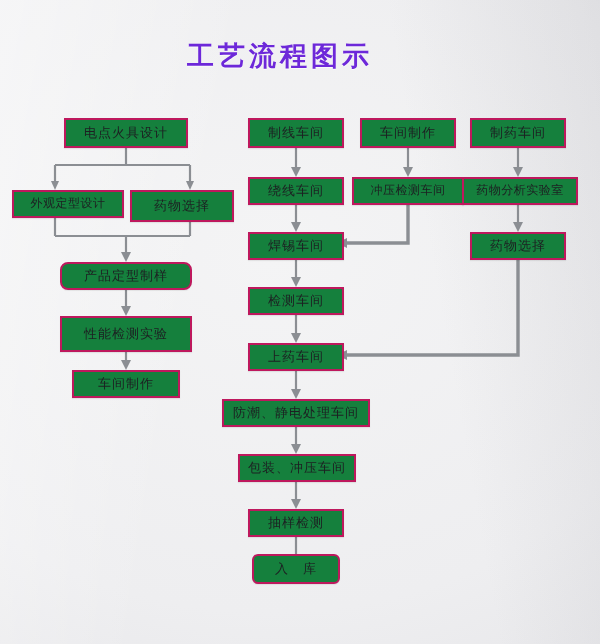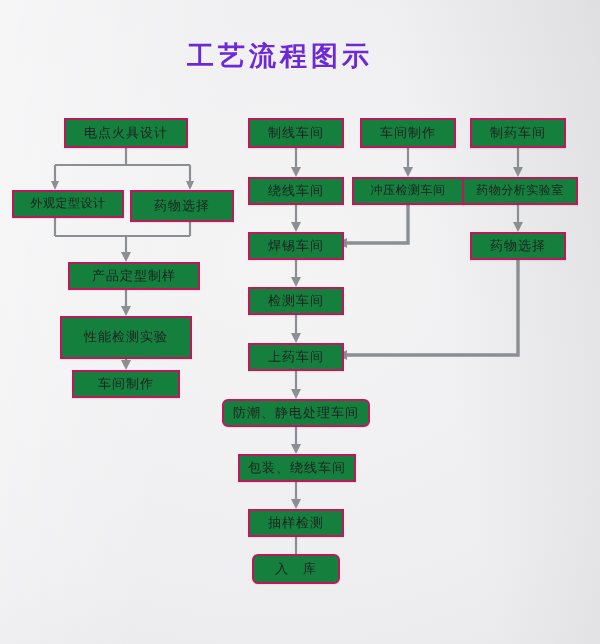--- a/index.html
+++ b/index.html
@@ -138,24 +138,24 @@
 
 <div class="node" style="left:64px; top:118px; width:124px; height:30px;">
   <span>电点火具设计</span>
 </div>
 <div class="node small" style="left:12px; top:190px; width:112px; height:28px;">
   <span>外观定型设计</span>
 </div>
 <div class="node" style="left:130px; top:190px; width:104px; height:32px;">
   <span>药物选择</span>
 </div>
-<div class="node" style="left:68px; top:262px; width:132px; height:28px;">
+<div class="node" style="left:60px; top:262px; width:132px; height:28px;border-radius:8px;">
   <span>产品定型制样</span>
 </div>
-<div class="node" style="left:60px; top:316px; width:132px; height:43px;">
+<div class="node" style="left:60px; top:316px; width:132px; height:36px;">
   <span>性能检测实验</span>
 </div>
 <div class="node" style="left:72px; top:370px; width:108px; height:28px;">
   <span>车间制作</span>
 </div>
 
 <div class="node" style="left:248px; top:118px; width:96px; height:30px;">
   <span>制线车间</span>
 </div>
 <div class="node" style="left:248px; top:177px; width:96px; height:28px;">
@@ -163,25 +163,25 @@
 </div>
 <div class="node" style="left:248px; top:232px; width:96px; height:28px;">
   <span>焊锡车间</span>
 </div>
 <div class="node" style="left:248px; top:287px; width:96px; height:28px;">
   <span>检测车间</span>
 </div>
 <div class="node" style="left:248px; top:343px; width:96px; height:28px;">
   <span>上药车间</span>
 </div>
-<div class="node" style="left:222px; top:399px; width:148px; height:28px;border-radius:6px;">
+<div class="node" style="left:222px; top:399px; width:148px; height:28px;">
   <span>防潮、静电处理车间</span>
 </div>
 <div class="node" style="left:238px; top:454px; width:118px; height:28px;">
-  <span>包装、绕线车间</span>
+  <span>包装、冲压车间</span>
 </div>
 <div class="node" style="left:248px; top:509px; width:96px; height:28px;">
   <span>抽样检测</span>
 </div>
 <div class="node" style="left:252px; top:554px; width:88px; height:30px;border-radius:6px;">
   <span>入　库</span>
 </div>
 
 <div class="node" style="left:360px; top:118px; width:96px; height:30px;">
   <span>车间制作</span>

